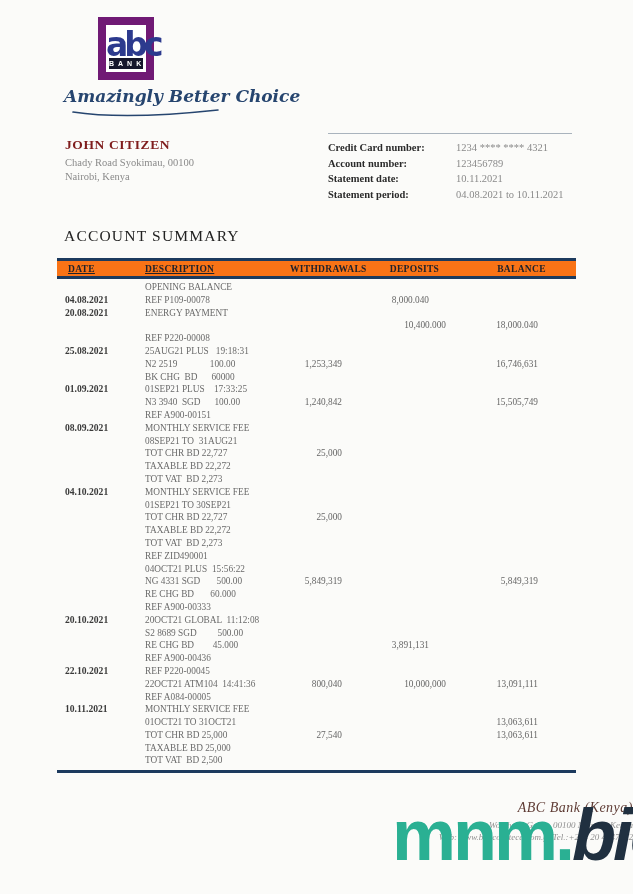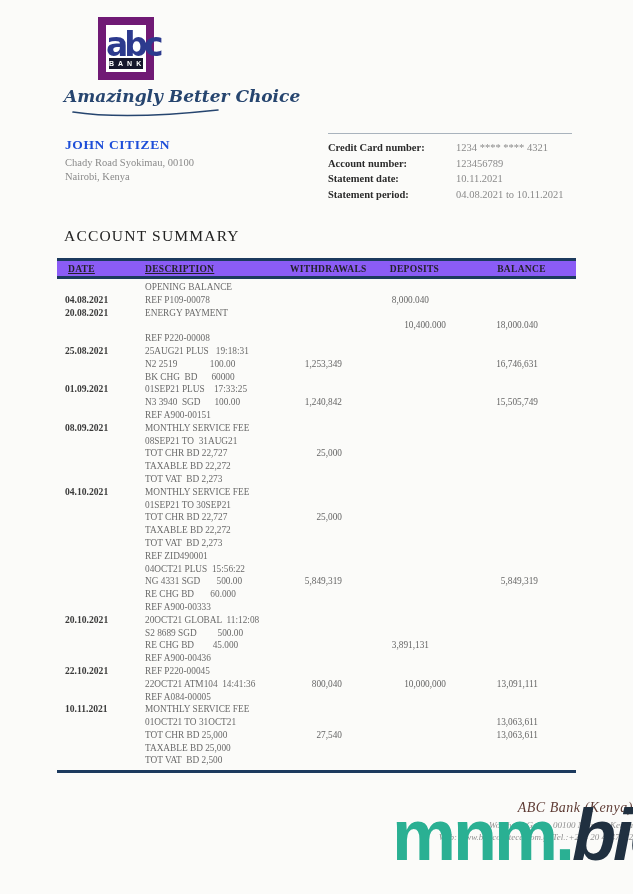--- a/index.html
+++ b/index.html
@@ -31,21 +31,21 @@
   }
   .tagline {
     position:absolute; left:64px; top:86px; width:220px;
     font-family:"DejaVu Serif", serif; font-style:italic; font-weight:bold;
     font-size:17px; color:#26456f; white-space:nowrap;
   }
   .swoosh { position:absolute; left:70px; top:106px; }
 
   
   .customer { position:absolute; left:65px; top:137px; }
-  .customer-name { font-size:13.5px; color:#1d4ed8; letter-spacing:0.6px; font-weight:bold; }
+  .customer-name { font-size:13.5px; color:#7f1d1d; letter-spacing:0.6px; font-weight:bold; }
   .customer-addr { font-size:10.5px; color:#8a8a8a; line-height:14px; margin-top:3px; }
 
   .info-block {
     position:absolute; left:328px; top:133px; width:244px;
     border-top:1px solid #a9b3bd; padding-top:6px;
   }
   .info-row { display:flex; line-height:15.5px; }
   .info-label { width:128px; font-size:10.5px; font-weight:bold; color:#2b2b2b; }
   .info-value { font-size:10.5px; color:#8a8a8a; white-space:pre; }
 
@@ -53,21 +53,21 @@
   .summary-title {
     position:absolute; left:64px; top:227px;
     font-size:15.5px; letter-spacing:1.2px; color:#222; font-weight:normal;
   }
 
   .stmt-table { position:absolute; left:57px; top:258px; width:519px; }
   .thead {
     border-top:3.5px solid var(--navy);
     border-bottom:3px solid var(--navy);
     display:grid; grid-template-columns:88px 145px 72px 105px 109px;
-    align-items:center; height:21px; background:#8b5cf6;
+    align-items:center; height:21px; background:#f97316;
   }
   .th { font-size:9.5px; font-weight:bold; color:#22222a; letter-spacing:0.3px; }
   .th-date { padding-left:11px; text-decoration:underline; }
   .th-desc { text-decoration:underline; }
   .th-center { text-align:center; }
   .tbody { border-bottom:3.5px solid var(--navy); padding-top:2px; padding-bottom:3px; }
 
   .trow { display:grid; grid-template-columns:88px 145px 72px 105px 109px; }
   .cell .line { height:12.8px; line-height:12.8px; font-size:9.3px; white-space:pre; overflow:visible; }
   .c-date .line { padding-left:8px; font-size:9.6px; font-weight:bold; color:#3a3a3a; }

